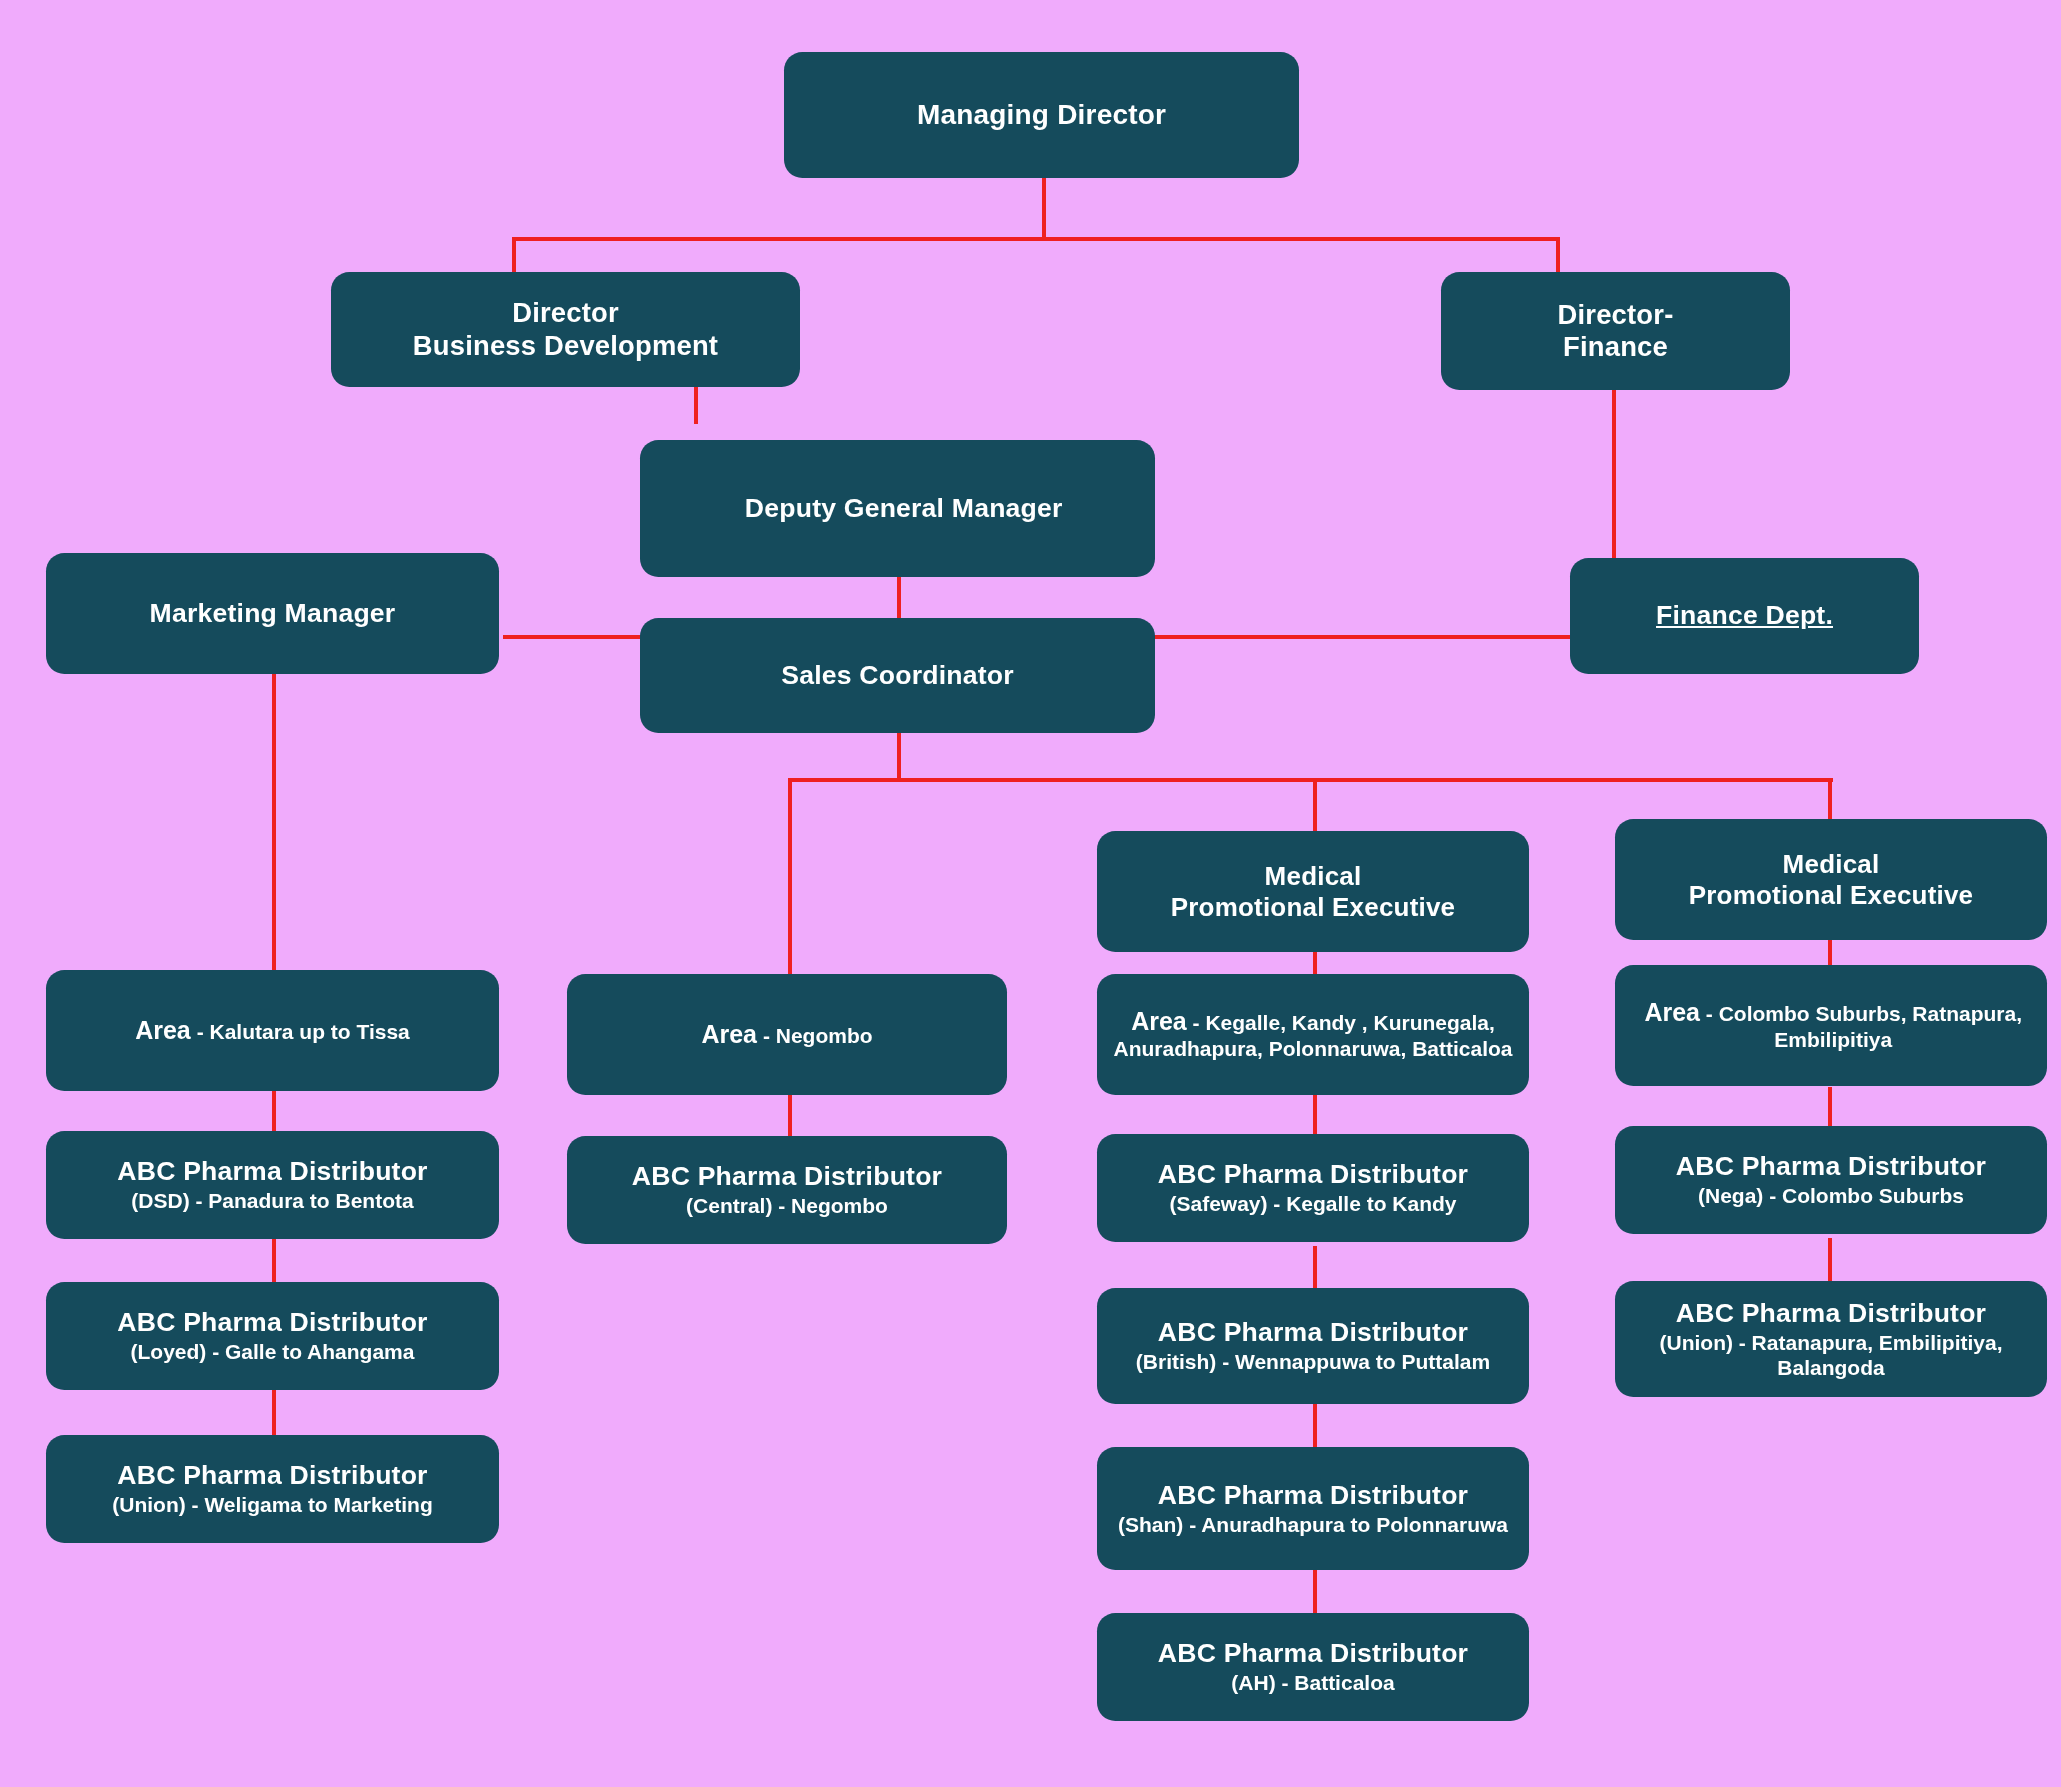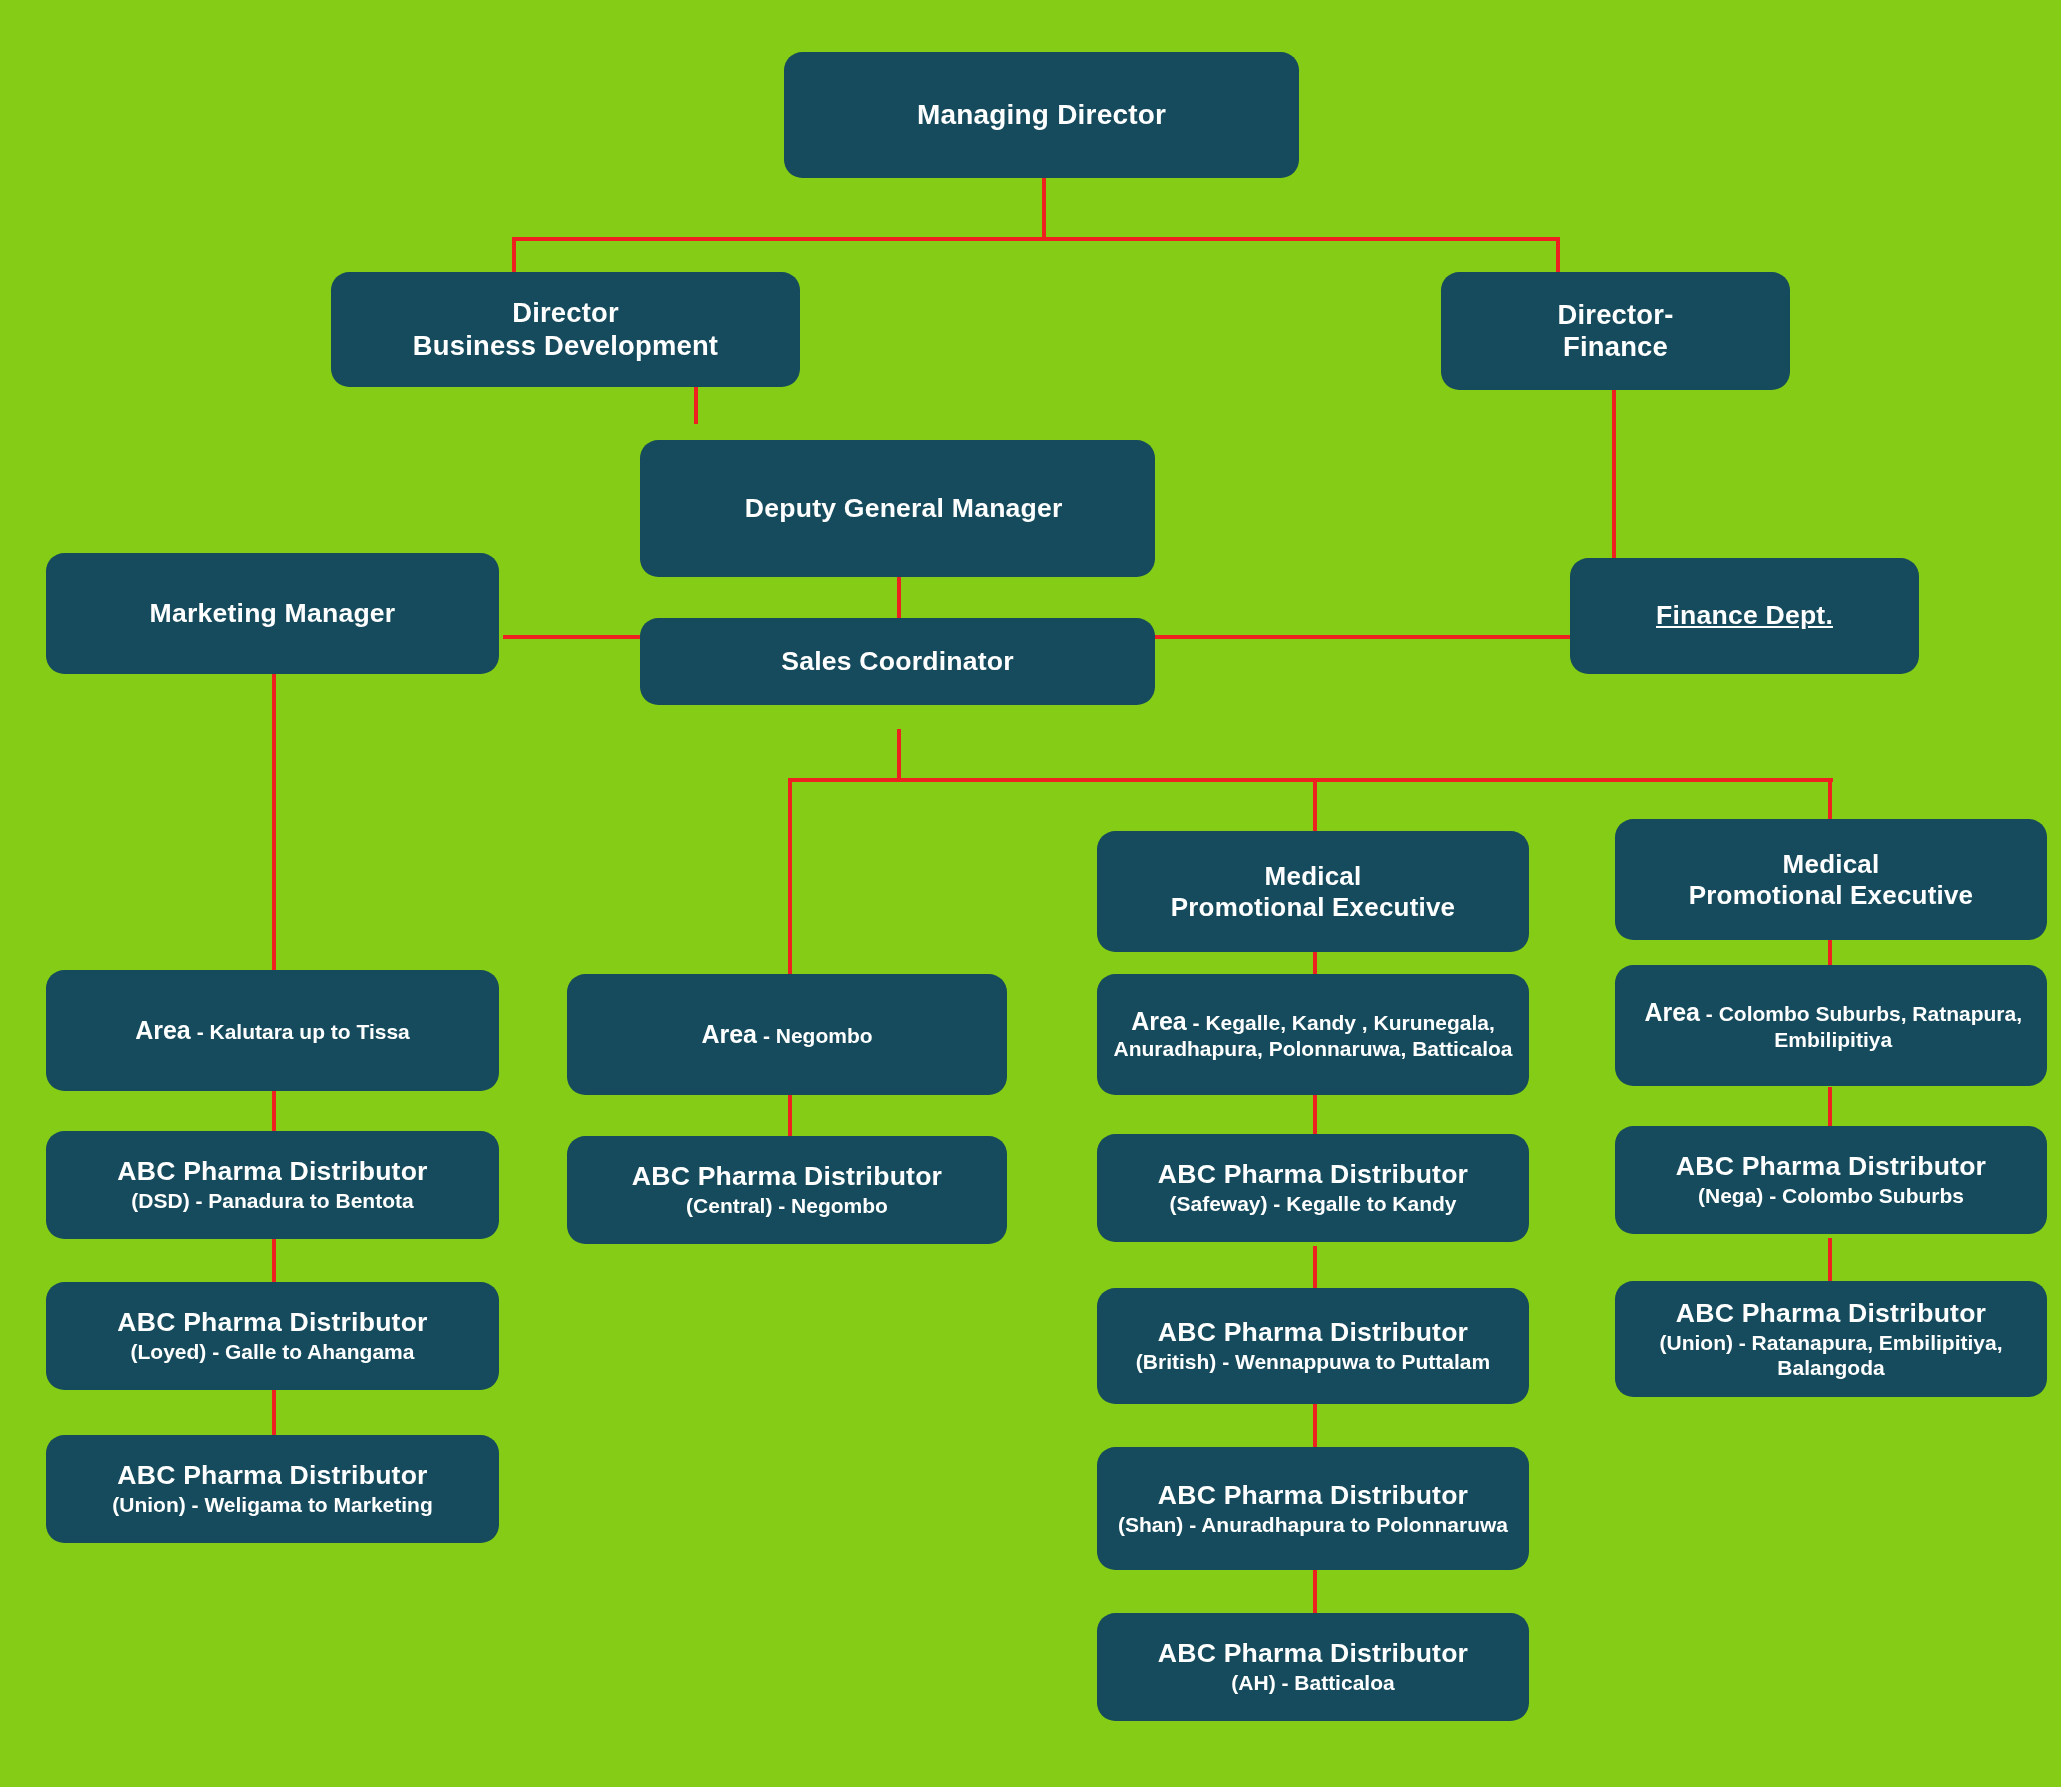--- a/index.html
+++ b/index.html
@@ -8,21 +8,21 @@
     padding: 0;
     background: #ffffff;
   }
   body {
     font-family: "Liberation Sans", sans-serif;
   }
   #chart-root {
     position: relative;
     width: 2062px;
     height: 1788px;
-    background: #84cc16;
+    background: #f0abfc;
     overflow: hidden;
   }
   
   .conn {
     position: absolute;
     background: #ef2020;
   }
   .conn-v { width: 4.2px; }
   .conn-h { height: 4.2px; }
 
@@ -131,21 +131,21 @@
   </div>
 
   <div class="node lvl3" style="left:640px; top:440px; width:515px; height:137px;padding-left:24px;">
     <div class="ttl">Deputy General Manager</div>
   </div>
 
   <div class="node lvl3" style="left:46px; top:553px; width:453px; height:121px;">
     <div class="ttl">Marketing  Manager</div>
   </div>
 
-  <div class="node lvl3" style="left:640px; top:618px; width:515px; height:87px;">
+  <div class="node lvl3" style="left:640px; top:618px; width:515px; height:115px;">
     <div class="ttl">Sales Coordinator</div>
   </div>
 
   <div class="node lvl3" style="left:1570px; top:558px; width:349px; height:116px;text-decoration:underline;">
     <div class="ttl">Finance Dept.</div>
   </div>
 
   <div class="node mpe" style="left:1097px; top:831px; width:432px; height:121px;">
     <div class="ttl">Medical</div>
     <div class="ttl">Promotional Executive</div>

